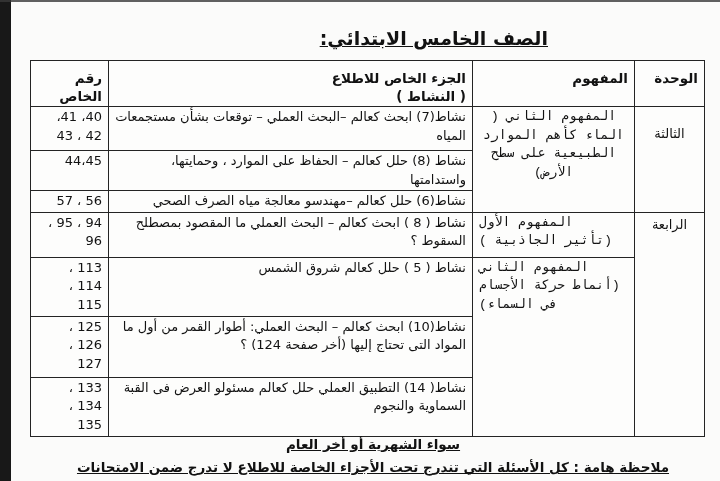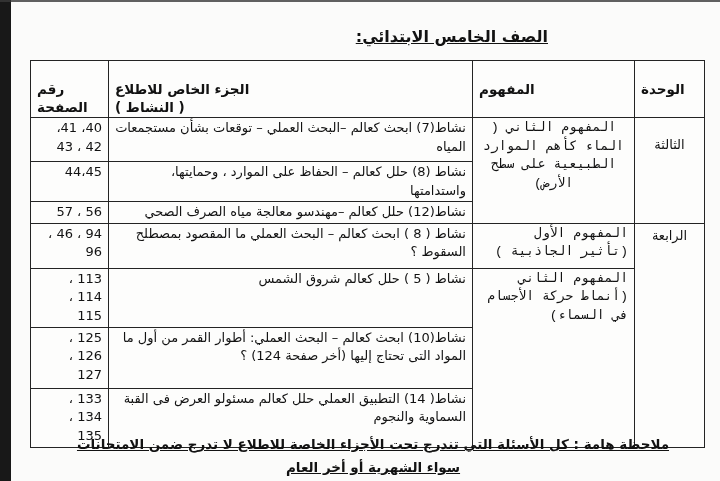--- a/index.html
+++ b/index.html
@@ -13,21 +13,21 @@
     position:absolute;left:0;top:0;width:11px;height:481px;
     background:#181818;
   }
   .scan-edge-top{
     position:absolute;left:0;top:0;width:720px;height:2px;
     background:#3a3a3a;opacity:.8;
   }
   .page-title{
     position:absolute;top:27px;right:172px;
     direction:rtl;
-    font-weight:bold;font-size:16px;
+    font-weight:bold;font-size:19px;
     text-decoration:underline;
     letter-spacing:0;
   }
   table.main{
     position:absolute;top:60px;left:30px;
     width:674px;
     border-collapse:collapse;
     direction:rtl;
     table-layout:fixed;
     background:#fdfdfc;
@@ -37,37 +37,37 @@
     padding:1px 6px;
     vertical-align:top;
     font-size:13px;
     line-height:1.42;
   }
   col.c-unit{width:70px;}
   col.c-concept{width:162px;}
   col.c-activity{width:364px;}
   col.c-pages{width:78px;}
   tr.hdr th{
-    font-weight:bold;font-size:13.5px;text-align:left;
-    padding-top:19px;line-height:1.35;
+    font-weight:bold;font-size:13.5px;text-align:right;
+    padding-top:8px;line-height:1.35;
   }
   tr.hdr{height:38px;}
   .rH1{height:44px;} .rH2{height:39px;} .rH3{height:21px;}
   .rH4{height:45px;} .rH5{height:59px;} .rH6{height:61px;} .rH7{height:59px;}
   td.unit{
     font-weight:normal;font-size:13.5px;text-align:center;
   }
   td.unit.u-third{padding-top:18px;}
   td.unit.u-fourth{padding-top:3px;margin-top:19px;}
   td.concept{
     font-size:13px;
     font-family:Liberation Mono, monospace;
   }
   td.concept.ctr{text-align:center;}
-  td.concept.rt{text-align:right;white-space:pre-line;margin-top:22px;}
+  td.concept.rt{text-align:left;white-space:pre-line;margin-top:22px;}
   td.act{
     text-align:right;
   }
   td.pg{
     text-align:right;
     white-space:pre-line;
     padding-left:4px;padding-right:7px;
   }
   .note{
     position:absolute;top:433px;left:28px;width:690px;
@@ -94,46 +94,46 @@
   <tbody>
     <tr class="hdr">
       <th>الوحدة</th>
       <th>المفهوم</th>
       <th>
         <div>الجزء الخاص للاطلاع</div>
         <div>( النشاط )</div>
       </th>
       <th>
         <div>رقم</div>
-        <div>الصفحة</div>
+        <div>الخاص</div>
       </th>
     </tr>
 
     <tr class="rH1">
       <td class="unit u-third" rowspan="3">الثالثة</td>
       <td class="concept ctr" rowspan="3">المفهوم الثاني ( الماء كأهم الموارد الطبيعية على سطح الأرض)</td>
       <td class="act">نشاط(7) ابحث كعالم –البحث العملي – توقعات بشأن مستجمعات المياه</td>
       <td class="pg">40، 41،
 42 ، 43</td>
     </tr>
     <tr class="rH2">
       <td class="act">نشاط (8) حلل كعالم – الحفاظ على الموارد ، وحمايتها، واستدامتها</td>
       <td class="pg">44،45</td>
     </tr>
     <tr class="rH3">
-      <td class="act">نشاط(12) حلل كعالم –مهندسو معالجة مياه الصرف الصحي</td>
+      <td class="act">نشاط(6) حلل كعالم –مهندسو معالجة مياه الصرف الصحي</td>
       <td class="pg">56 ، 57</td>
     </tr>
 
     <tr class="rH4">
       <td class="unit u-fourth" rowspan="4">الرابعة</td>
       <td class="concept rt">المفهوم الأول
 (تأثير الجاذبية )</td>
       <td class="act">نشاط ( 8 ) ابحث كعالم – البحث العملي ما المقصود بمصطلح السقوط ؟</td>
-      <td class="pg">94 ، 46 ،
+      <td class="pg">94 ، 95 ،
 96</td>
     </tr>
     <tr class="rH5">
       <td class="concept rt" rowspan="3">المفهوم الثاني (أنماط حركة الأجسام في السماء)</td>
       <td class="act">نشاط ( 5 ) حلل كعالم شروق الشمس</td>
       <td class="pg">113 ،
 114 ،
 115</td>
     </tr>
     <tr class="rH6">
@@ -145,15 +145,15 @@
     <tr class="rH7">
       <td class="act">نشاط( 14) التطبيق العملي حلل كعالم مسئولو العرض  فى القبة السماوية والنجوم</td>
       <td class="pg">133 ،
 134 ،
 135</td>
     </tr>
   </tbody>
 </table>
 
 <div class="note">
+  <div>سواء الشهرية أو أخر العام</div>
   <div>ملاحظة هامة : كل الأسئلة التي تندرج تحت الأجزاء الخاصة للاطلاع لا تدرج ضمن الامتحانات</div>
-  <div>سواء الشهرية أو أخر العام</div>
 </div>
 
 </body></html>

